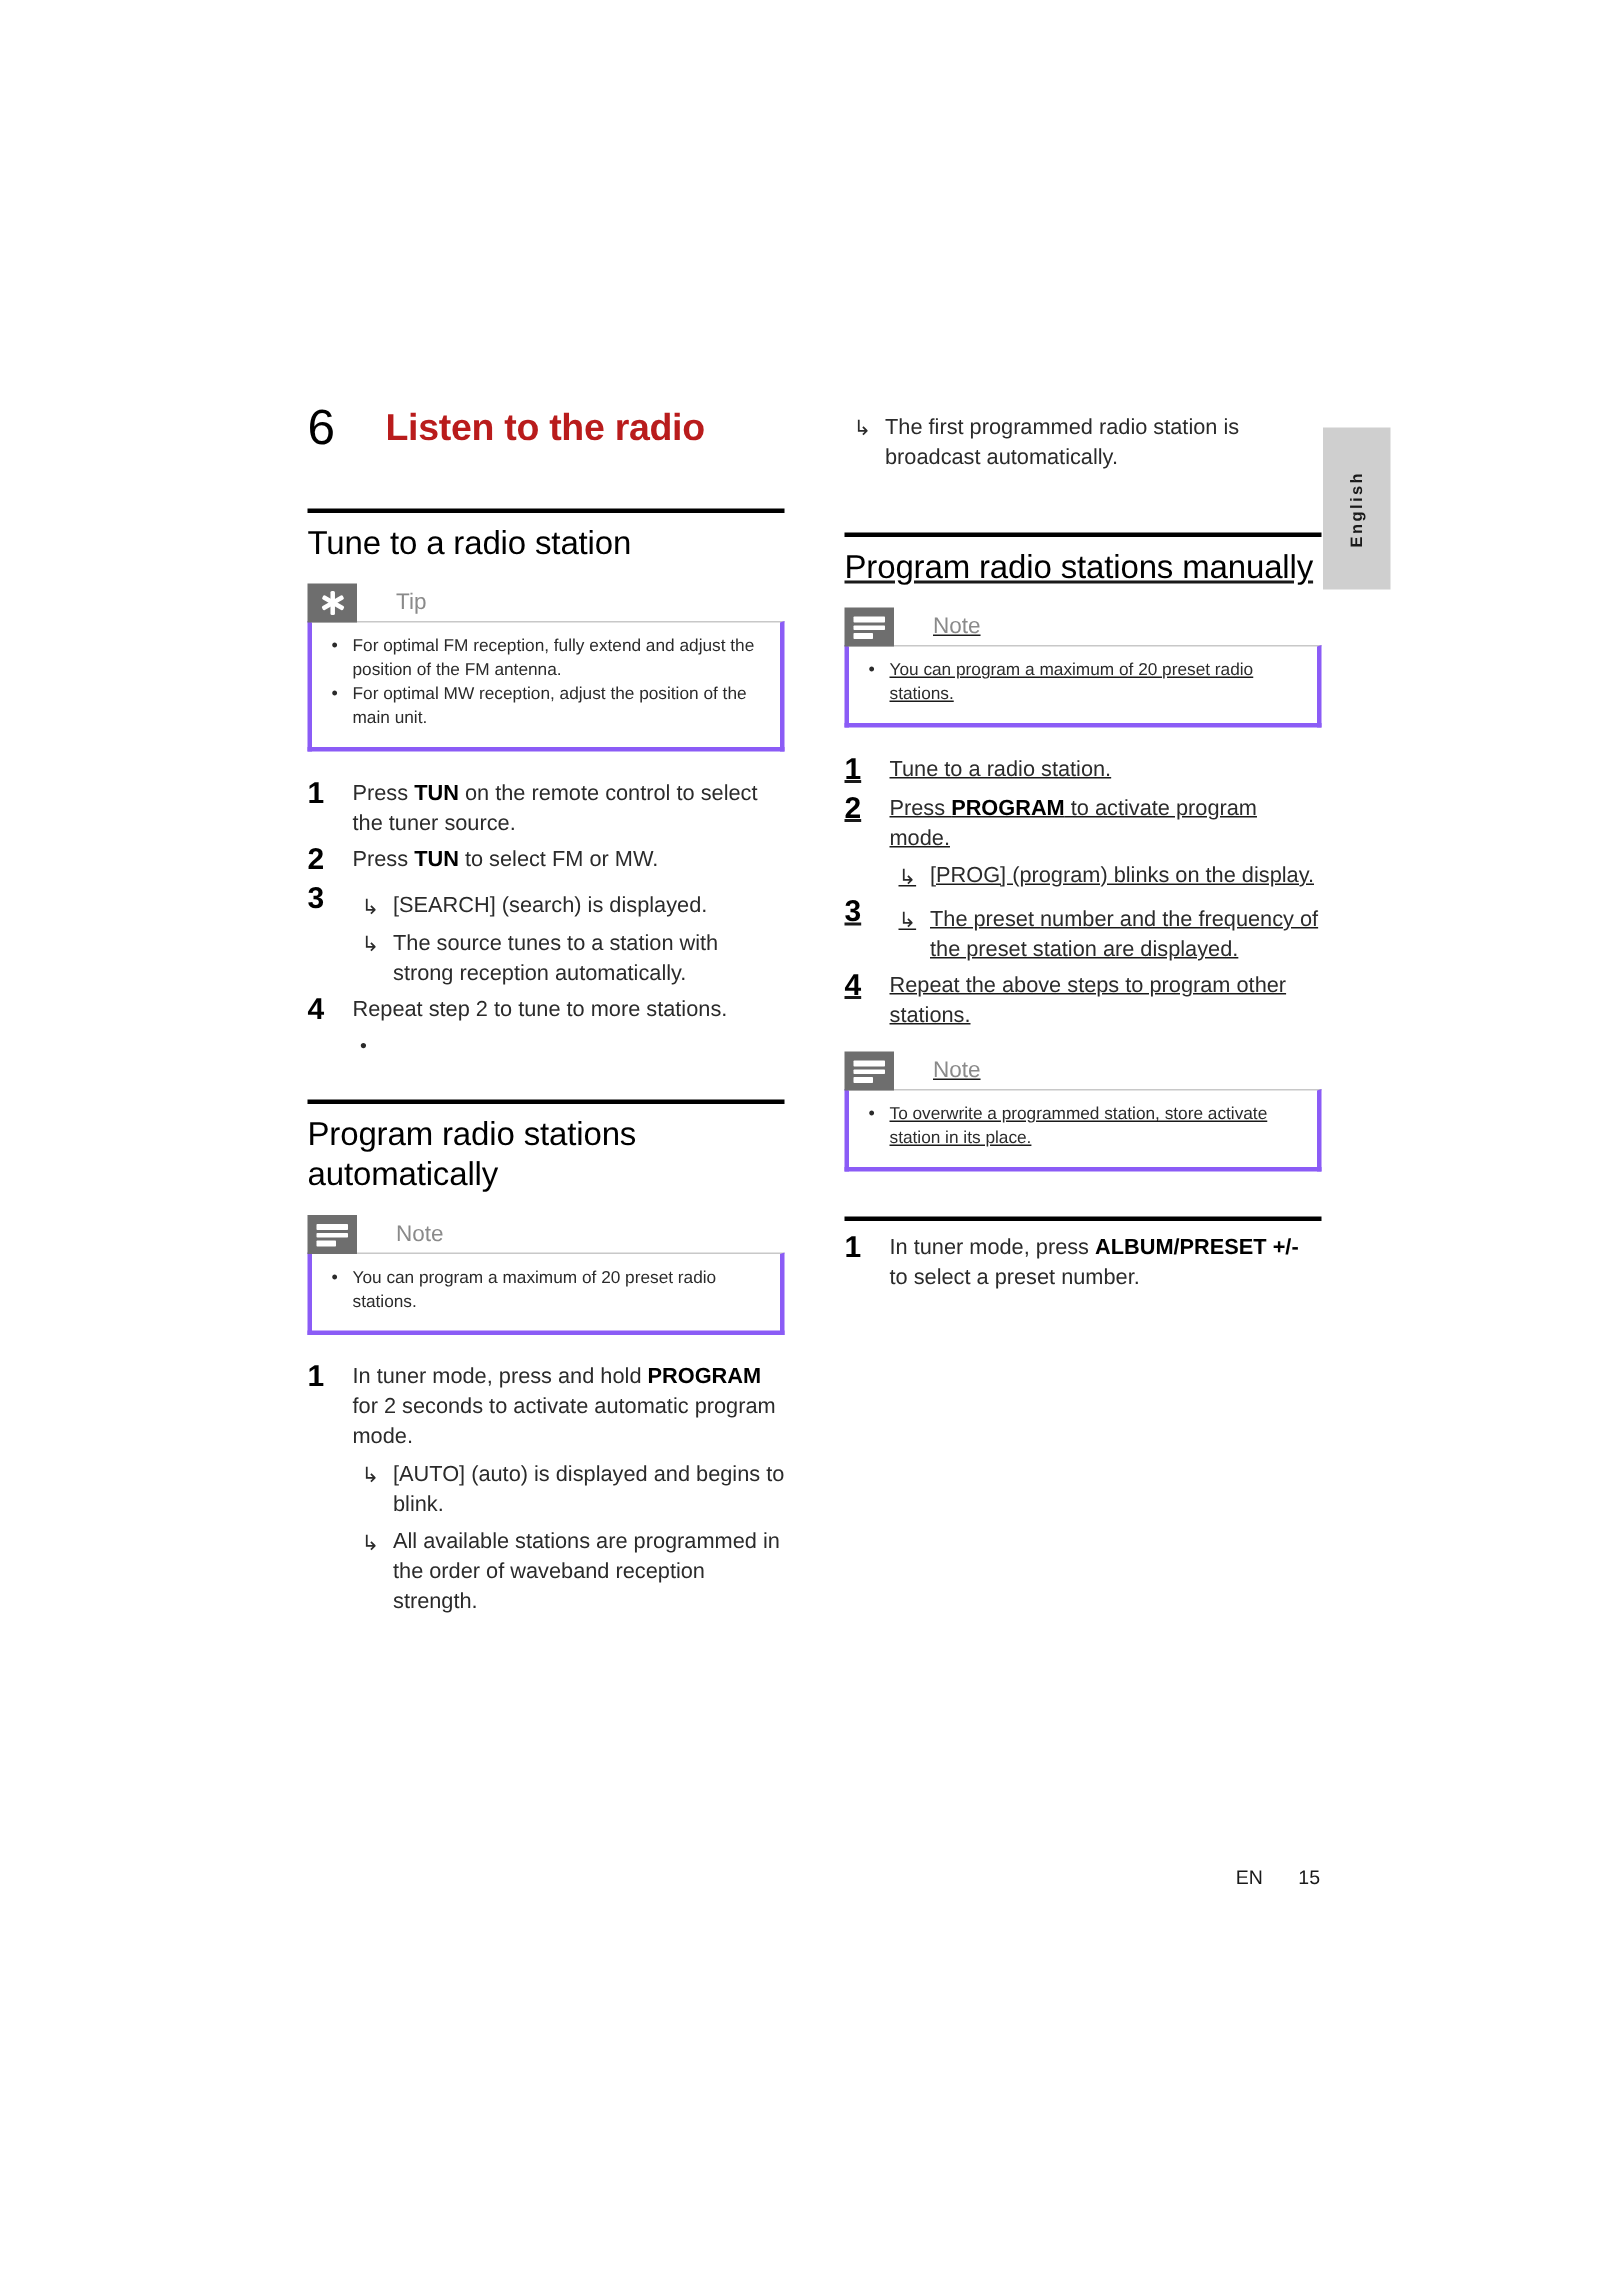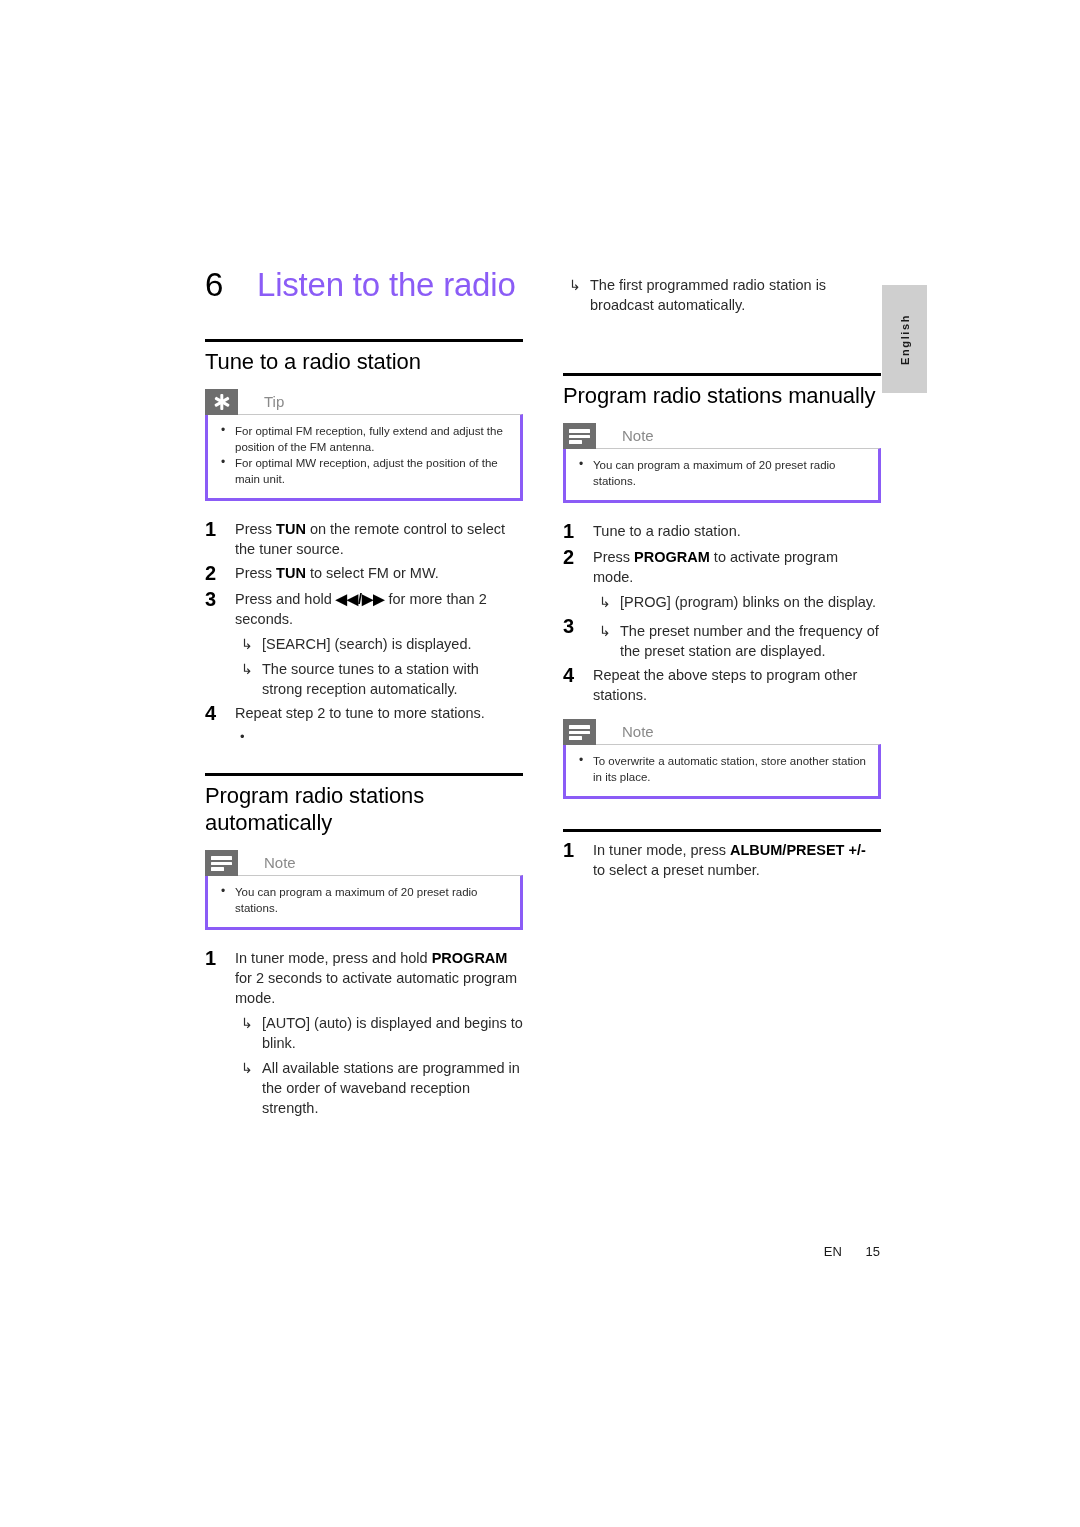--- a/index.html
+++ b/index.html
@@ -39,24 +39,24 @@
   }
   .chapter-num {
     font-size: 33px;
     font-weight: 400;
     line-height: 40px;
     width: 52px;
     flex: 0 0 52px;
     color: #000;
   }
   .chapter-title {
-    font-size: 33px;
-    font-weight: 400;
+    font-size: 25px;
+    font-weight: 700;
     line-height: 40px;
-    color: #8b5cf6;
+    color: #b91c1c;
     letter-spacing: -0.2px;
   }
 
   
   .section {
     margin-top: 6px;
   }
   .section-rule {
     border-top: 3px solid #000;
     margin-bottom: 6px;
@@ -313,21 +313,20 @@
         <li class="step">
           <div class="step-num">2</div>
           <div class="step-body">
             <div class="step-text">Press <b>TUN</b> to select FM or MW.</div>
           </div>
         </li>
 
         <li class="step">
           <div class="step-num">3</div>
           <div class="step-body">
-            <div class="step-text">Press and hold <b>◀◀/▶▶</b> for more than 2 seconds.</div>
             <ul class="results">
               <li class="result">
                 <div class="result-arrow">↳</div>
                 <div class="result-text">[SEARCH] (search) is displayed.</div>
               </li>
               <li class="result">
                 <div class="result-arrow">↳</div>
                 <div class="result-text">The source tunes to a station with strong reception automatically.</div>
               </li>
             </ul>
@@ -391,21 +390,21 @@
 
   <div class="col col-right">
 
     <ul class="results" style="margin-top:0;">
       <li class="result" style="margin-top:0;">
         <div class="result-arrow">↳</div>
         <div class="result-text">The first programmed radio station is broadcast automatically.</div>
       </li>
     </ul>
 
-    <div class="section" style="margin-top:58px;">
+    <div class="section" style="margin-top:40px;text-decoration:underline;">
       <div class="section-rule"></div>
       <div class="section-title">Program radio stations manually</div>
 
       <div class="callout">
         <div class="callout-head">
           <div class="callout-icon icon-note">
             <span></span>
               <span></span>
               <span></span>
           </div>
@@ -463,21 +462,21 @@
         <div class="callout-head">
           <div class="callout-icon icon-note">
             <span></span>
               <span></span>
               <span></span>
           </div>
           <div class="callout-label">Note</div>
         </div>
         <div class="callout-body">
           <ul>
-            <li>To overwrite a automatic station, store another station in its place.</li>
+            <li>To overwrite a programmed station, store activate station in its place.</li>
           </ul>
         </div>
       </div>
     </div>
 
     <div class="section" style="margin-top:30px;">
       <div class="section-rule"></div>
 
       <ul class="steps">
         <li class="step">

